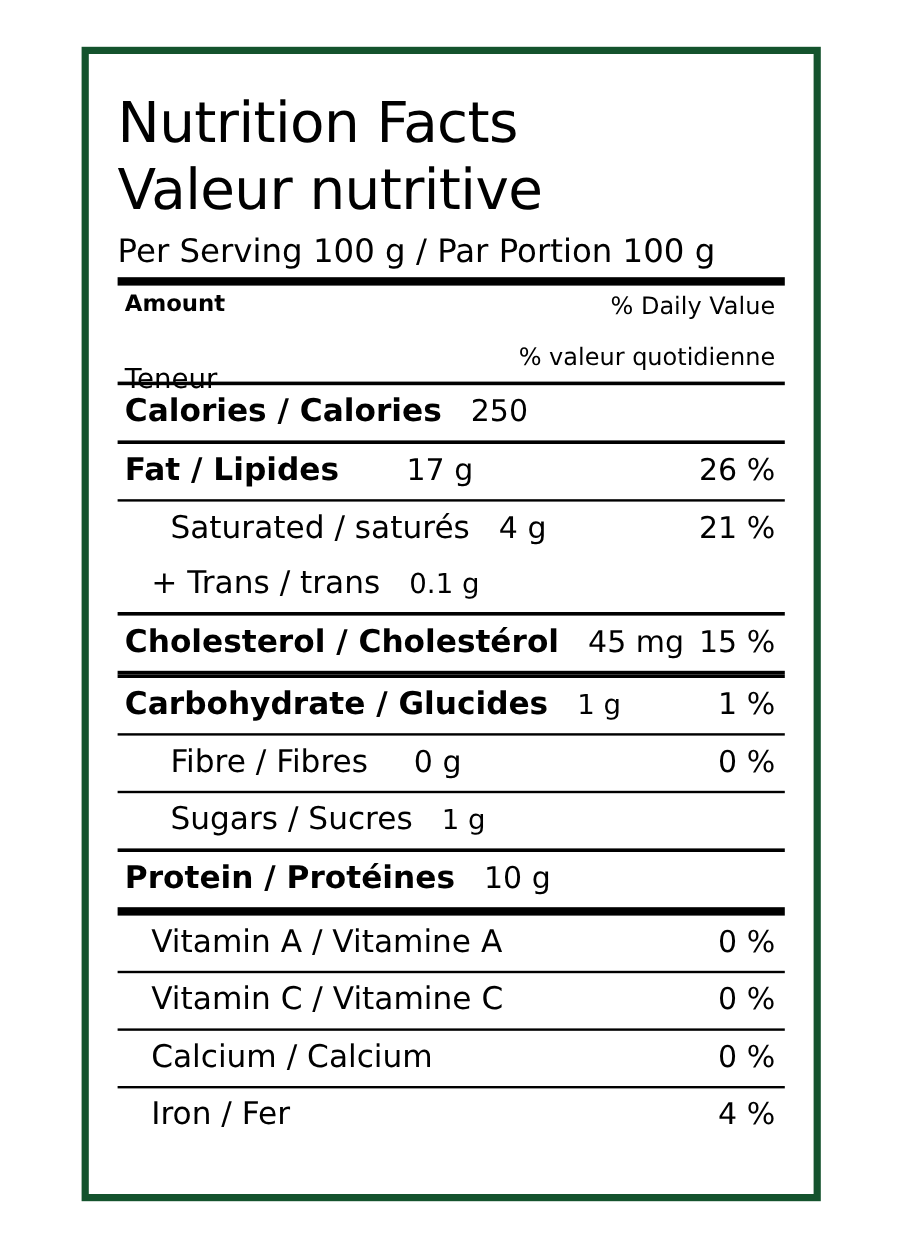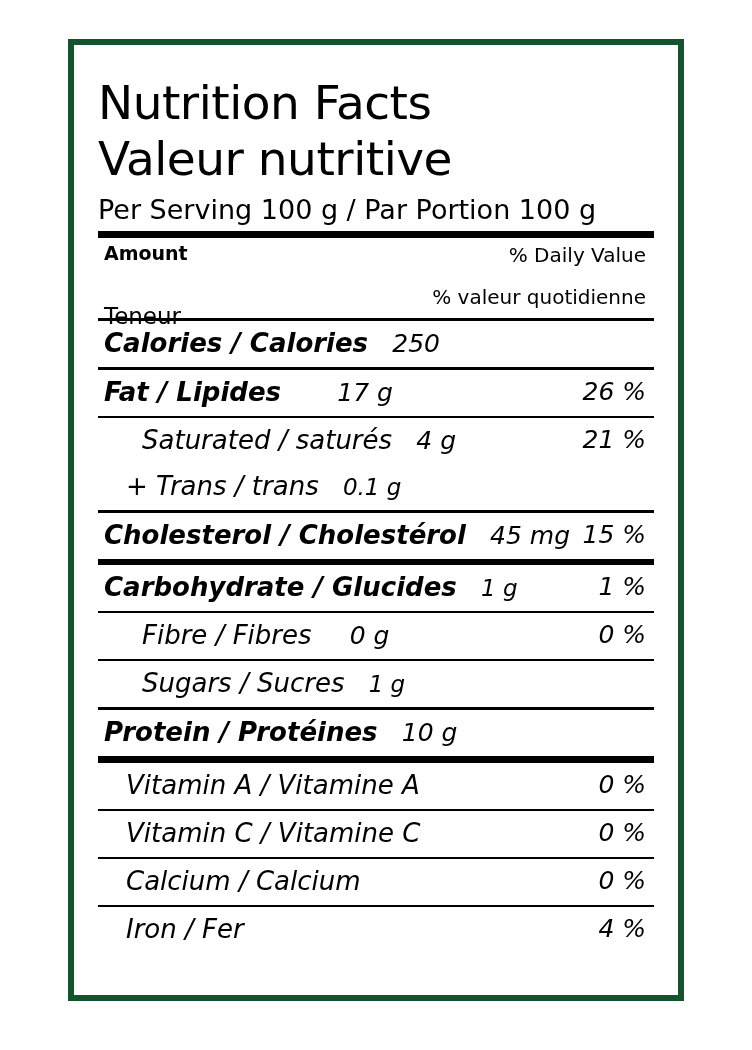--- a/index.html
+++ b/index.html
@@ -59,21 +59,20 @@
   .hdr .l1, .hdr .l2 { position: absolute; left: 6px; }
   .hdr .l1 { top: 4px; font-size: 19px; font-weight: bold; }
   .hdr .l2 { top: 33px; font-size: 23px; font-weight: normal; margin-top: 32px; }
   .hdr .r1, .hdr .r2 { position: absolute; right: 8px; text-align: right; }
   .hdr .r1 { top: 5px; font-size: 20px; }
   .hdr .r2 { top: 47px; font-size: 20px; }
 
   .row {
     position: relative;
     height: 46px;
-    font-style: italic;
   }
   .row .left {
     position: absolute;
     left: 6px;
     top: 7px;
     white-space: nowrap;
   }
   .row .right {
     position: absolute;
     right: 8px;

